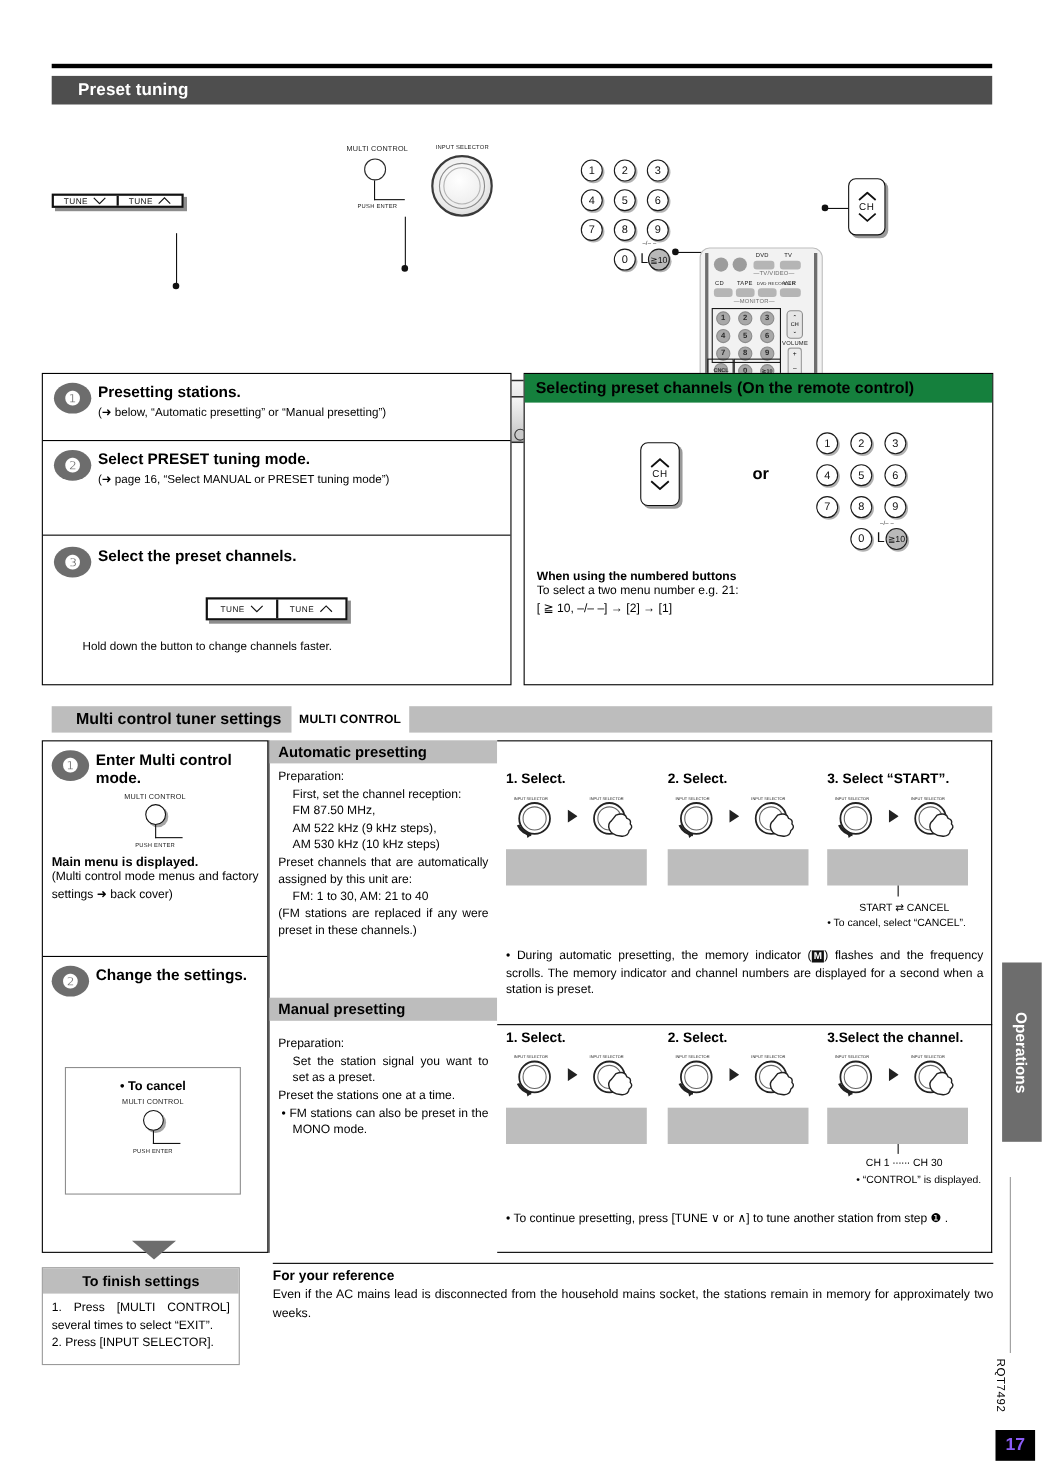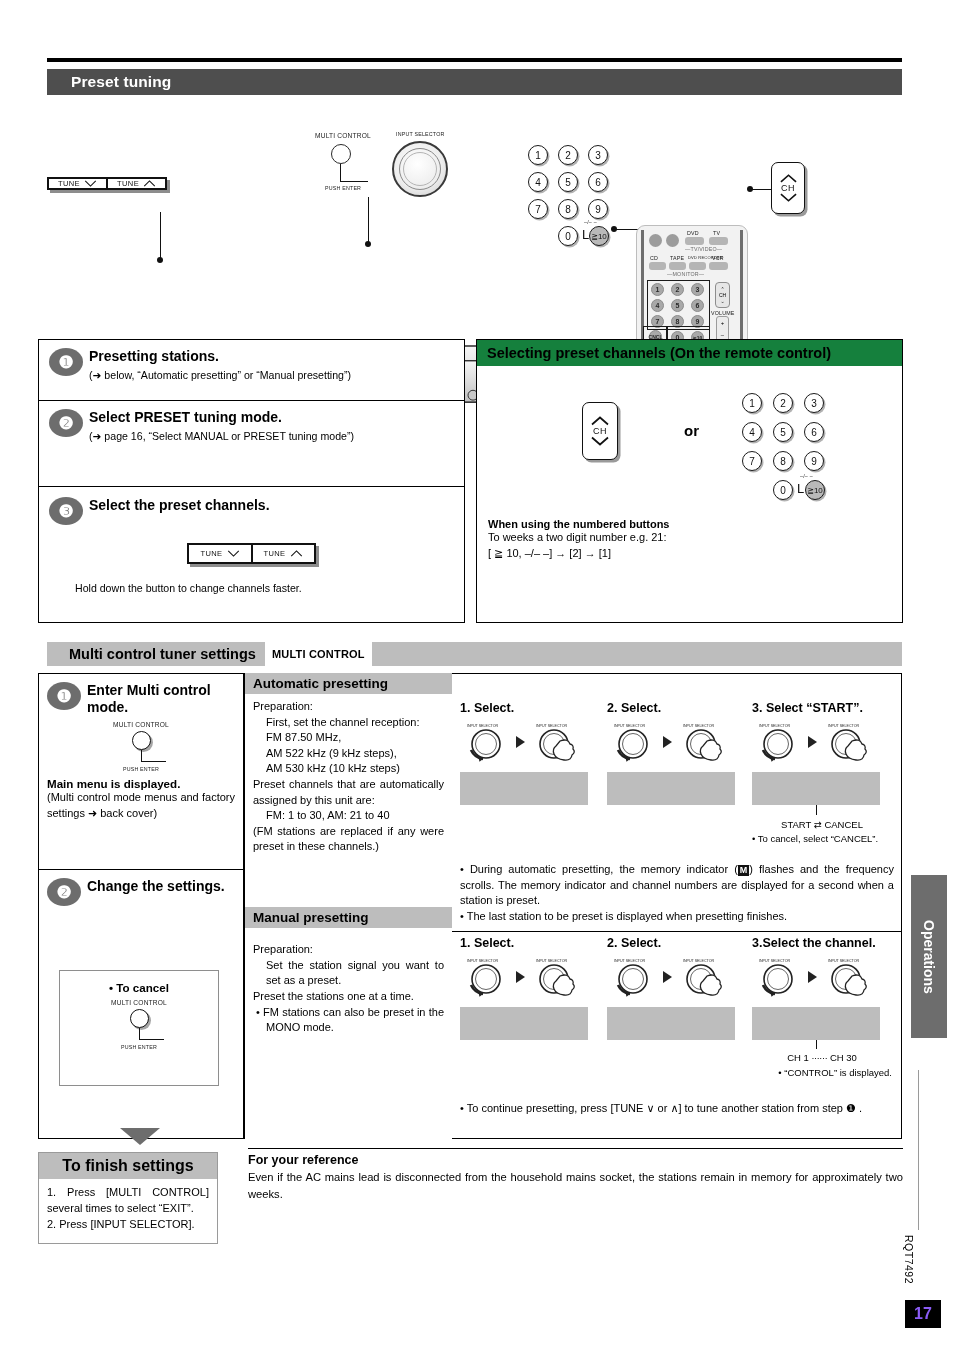--- a/index.html
+++ b/index.html
@@ -141,21 +141,21 @@
   .cancel-box { position:absolute; border:1px solid #8e8e8e; background:#fff; }
 
   
   .tri-down {
     position:absolute; width:0;height:0;
     border-left:20px solid transparent; border-right:20px solid transparent;
     border-top:17px solid #6d6d6d;
   }
 
   .finish { position:absolute; left:38px; top:1152px; width:180px; border:1px solid #9a9a9a; background:#fff; }
-  .finish .h { background:#bdbdbd; text-align:center; font-weight:bold; font-size:16px; padding:4px 0; }
+  .finish .h { background:#bdbdbd; text-align:center; font-weight:bold; font-size:13px; padding:4px 0; }
   .finish .c { font-size:11px; line-height:1.45; padding:6px 8px 10px 8px; text-align:justify; }
 
   .ref { position:absolute; left:248px; top:1148px; width:655px; }
   .ref .rule { height:1.4px; background:#000; margin-bottom:4px; }
   .ref .h { font-size:12.5px; font-weight:bold; }
   .ref .c { font-size:11.2px; line-height:1.45; text-align:justify; margin-top:2px; }
 
   
   .sidetab {
     position:absolute; left:911px; top:875px; width:36px; height:163px;
@@ -412,21 +412,21 @@
       <div class="k" style="left:31px;top:58px;">8</div>
       <div class="k" style="left:62px;top:58px;">9</div>
       <div class="k" style="left:31px;top:87px;">0</div>
       <div class="k grey k10" style="left:63px;top:87px;">≧10</div>
       <span class="lbl sm" style="left:58px;top:80px;">–/– –</span>
       <span style="position:absolute;left:55px;top:88px;font-size:13px;color:#111;">L</span>
     </div>
 
     <div style="position:absolute;left:11px;top:178px;width:400px;">
       <div class="note-b">When using the numbered buttons</div>
-      <div class="note">To weeks a two digit number e.g. 21:</div>
+      <div class="note">To select a two menu number e.g. 21:</div>
       <div class="note">[ ≧ 10, –/– –] → [2] → [1]</div>
     </div>
   </div>
 
   <div class="banner2">
     <span>Multi control tuner settings</span>
     <span class="tagbox">MULTI CONTROL</span>
   </div>
 
   <div class="mc-left">
@@ -565,21 +565,20 @@
         <div style="position:absolute;left:64px;top:0;width:1.3px;height:10px;background:#111;"></div>
       </div>
       <div class="tiny" style="text-align:center;">START ⇄ CANCEL</div>
       <div class="tiny" style="margin-top:3px;">• To cancel, select “CANCEL”.</div>
     </div>
 
     <div style="position:absolute;left:8px;top:188px;width:434px;">
       <div class="bullets">
         <span>• During automatic presetting, the memory indicator (</span><span style="display:inline-block;background:#111;color:#fff;font-weight:bold;font-size:9px;padding:0 2px;line-height:11px;vertical-align:middle;">M</span><span>) flashes and the frequency scrolls. The memory indicator and channel numbers are displayed for a second when a station is preset.</span>
       </div>
-      <div class="bullets">• The last station to be preset is displayed when presetting finishes.</div>
     </div>
 
     <div style="position:absolute;left:0;top:257px;width:450px;height:1.4px;background:#000;"></div>
 
     <div class="knobcol" style="left:8px;top:262px;">
       <div class="ttl">1. Select.</div>
       <div class="knobpair">
         <svg width="52" height="46" viewBox="0 0 52 46">
           <text x="7" y="8" font-size="3.6" fill="#222">INPUT SELECTOR</text>
           <circle cx="26" cy="25" r="14" fill="none" stroke="#222" stroke-width="1.6"></circle>

